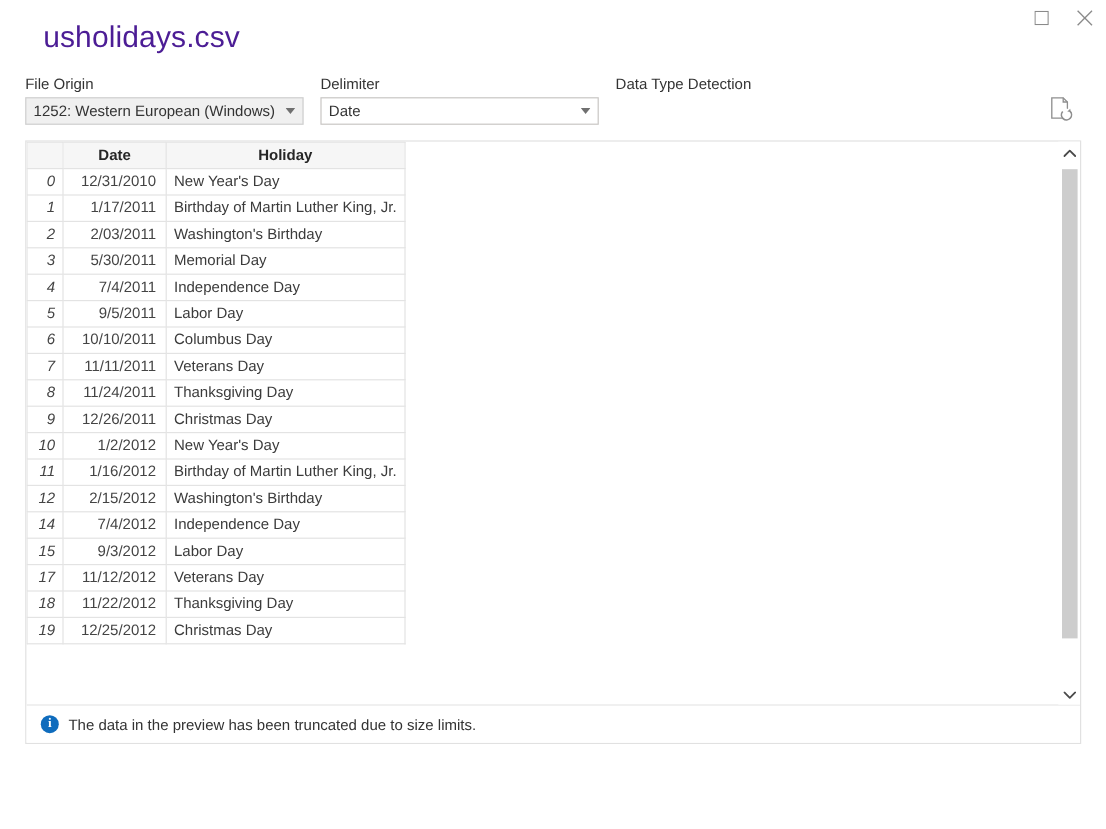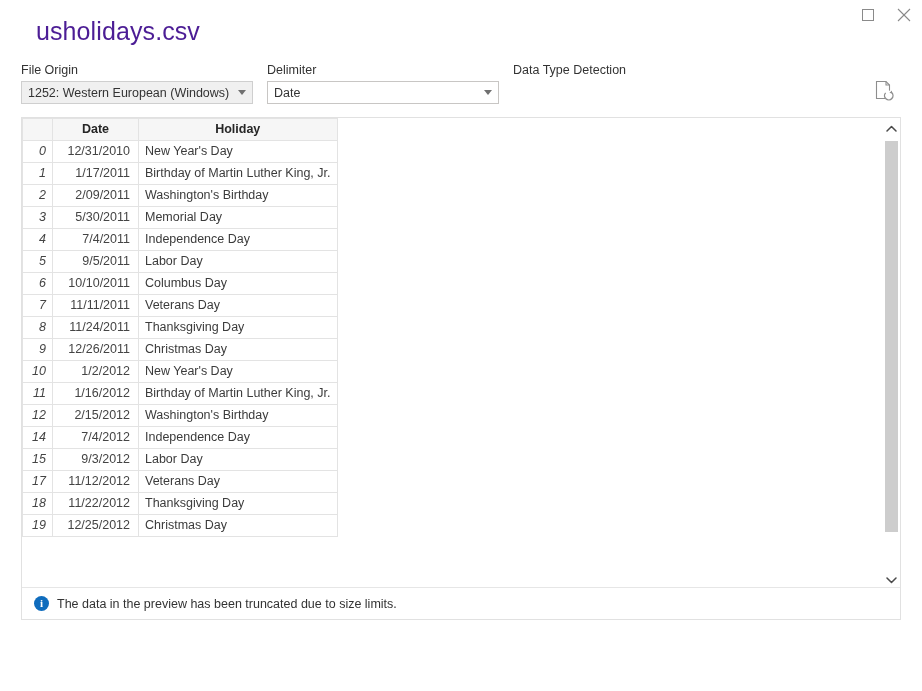--- a/index.html
+++ b/index.html
@@ -356,21 +356,21 @@
               <td class="col-date">12/31/2010</td>
               <td class="col-holiday">New Year's Day</td>
             </tr>
             <tr>
               <td class="col-idx">1</td>
               <td class="col-date">1/17/2011</td>
               <td class="col-holiday">Birthday of Martin Luther King, Jr.</td>
             </tr>
             <tr>
               <td class="col-idx">2</td>
-              <td class="col-date">2/09/2011</td>
+              <td class="col-date">2/03/2011</td>
               <td class="col-holiday">Washington's Birthday</td>
             </tr>
             <tr>
               <td class="col-idx">3</td>
               <td class="col-date">5/30/2011</td>
               <td class="col-holiday">Memorial Day</td>
             </tr>
             <tr>
               <td class="col-idx">4</td>
               <td class="col-date">7/4/2011</td>

